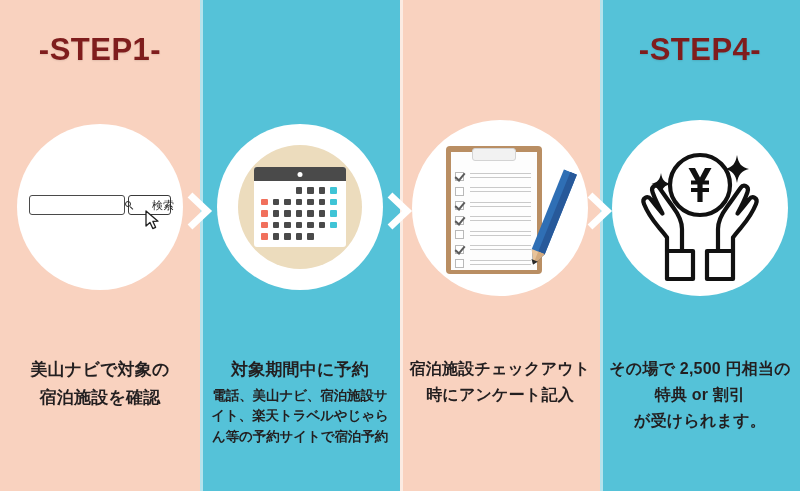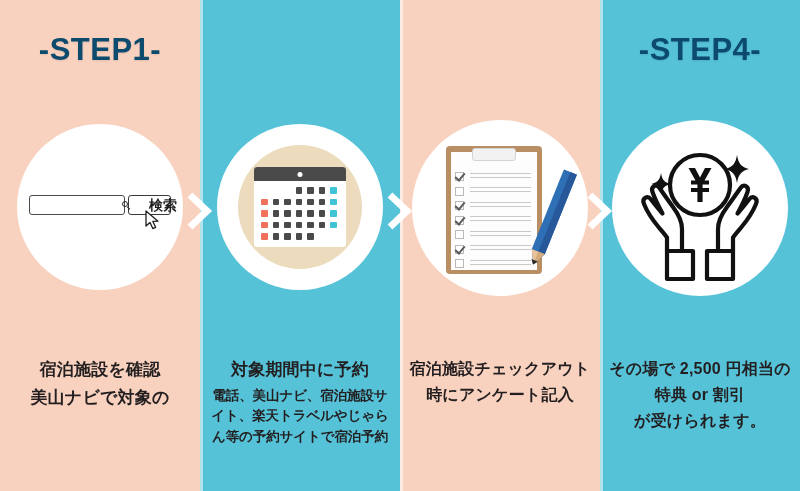--- a/index.html
+++ b/index.html
@@ -38,21 +38,21 @@
 
   
   .step-title {
     position: absolute;
     top: 34px;
     left: 0;
     width: 100%;
     text-align: center;
     font-size: 31px;
     font-weight: bold;
-    color: #0c4a6e;
+    color: #7f1d1d;
     letter-spacing: 0.5px;
     z-index: 4;
     text-shadow: 0 1px 2px rgba(0,0,0,0.10);
     line-height: 1;
   }
 
   
   .circle-wrap {
     position: absolute;
     top: 124px;
@@ -137,23 +137,23 @@
   }
   .search-btn .mag b {
     position: absolute;
     left: 5.2px; top: 5.4px;
     width: 4px; height: 1.3px;
     background: #2b2b2b;
     transform: rotate(45deg);
     transform-origin: left center;
   }
   .search-btn .btn-label {
-    font-size: 14px;
+    font-size: 11px;
     color: #1f1f1f;
-    font-weight: bold;
+    font-weight: normal;
     line-height: 1;
     white-space: nowrap;
     padding-left: 16px;
   }
   .cursor-arrow {
     position: absolute;
     left: 116px; top: 25px;
     width: 15px; height: 20px;
   }
 
@@ -335,22 +335,22 @@
     </div>
 
     <div class="chevron">
       <svg viewBox="0 0 34 40">
         <path d="M7 4 L24 20 L7 36" fill="none" stroke="#ffffff" stroke-width="7" stroke-linecap="butt" stroke-linejoin="miter"></path>
       </svg>
     </div>
 
     <div class="caption">
       <div class="cap-main">
+        <span class="cap-line">美山ナビで対象の</span>
         <span class="cap-line">宿泊施設を確認</span>
-        <span class="cap-line">美山ナビで対象の</span>
       </div>
     </div>
   </div>
 
   <div class="panel teal">
     <div class="sep-left"></div>
 
     <div class="circle-wrap">
       <div class="inner-circle"></div>
       <div class="calendar">

